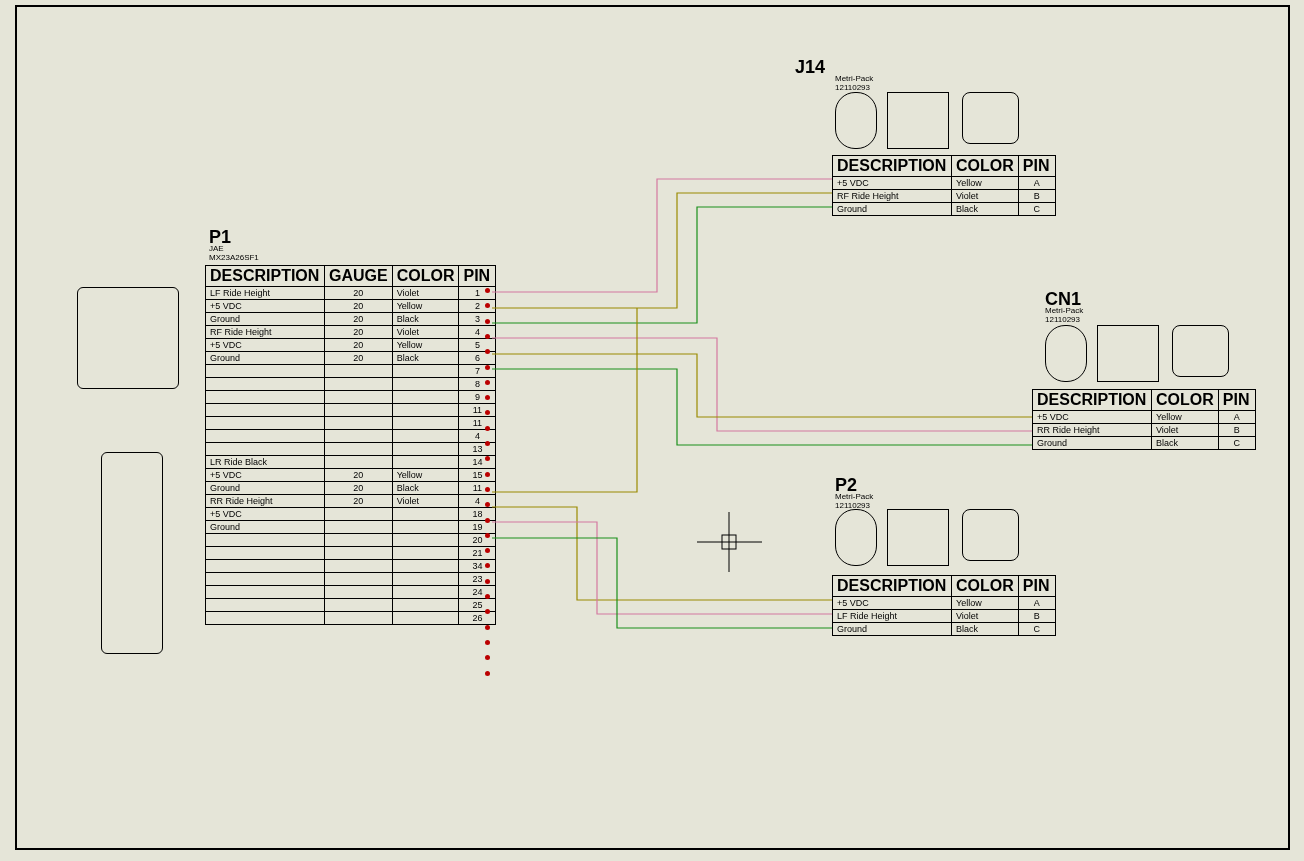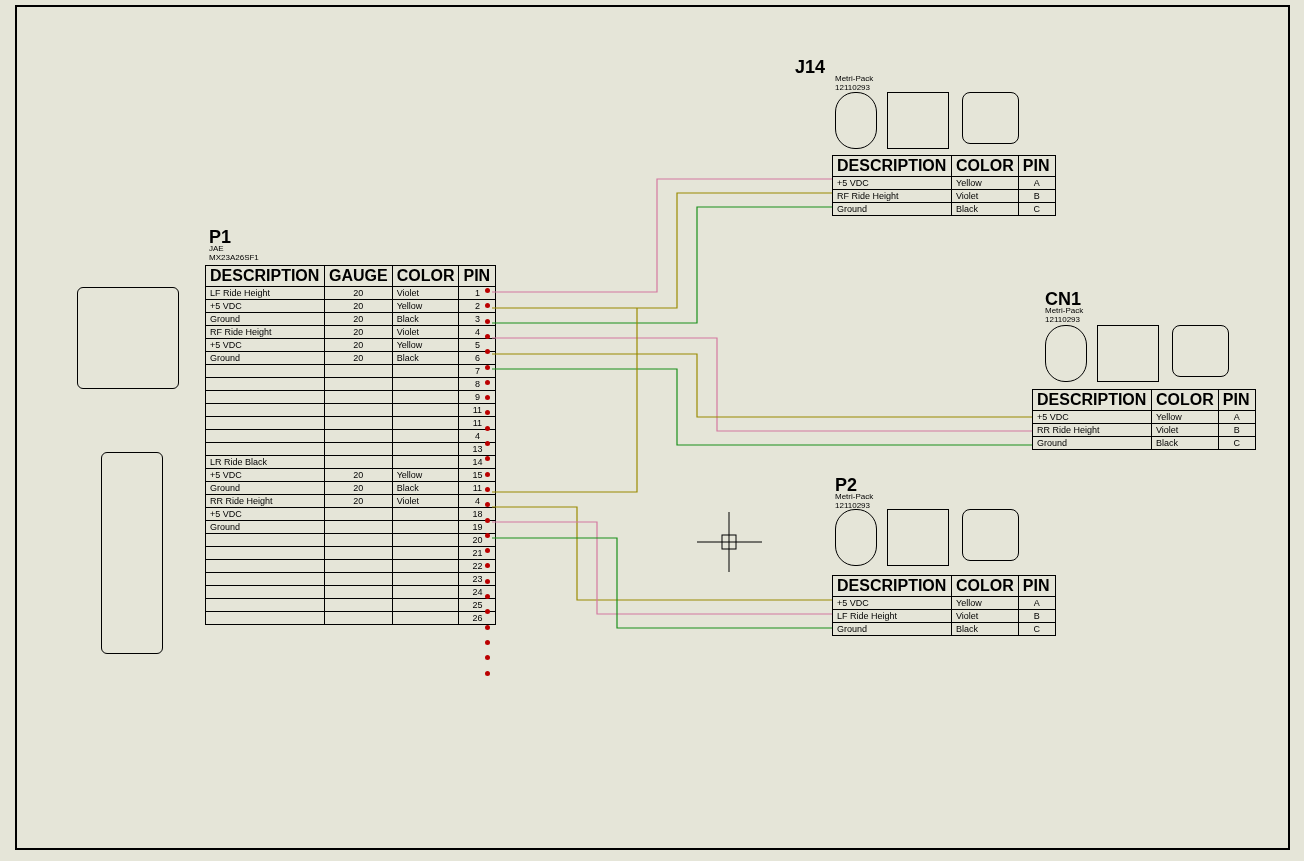--- a/index.html
+++ b/index.html
@@ -159,21 +159,21 @@
         <tr>
           <td></td>
           <td class="c"></td>
           <td></td>
           <td class="c">21</td>
         </tr>
         <tr>
           <td></td>
           <td class="c"></td>
           <td></td>
-          <td class="c">22</td>
+          <td class="c">34</td>
         </tr>
         <tr>
           <td></td>
           <td class="c"></td>
           <td></td>
           <td class="c">23</td>
         </tr>
         <tr>
           <td></td>
           <td class="c"></td>

